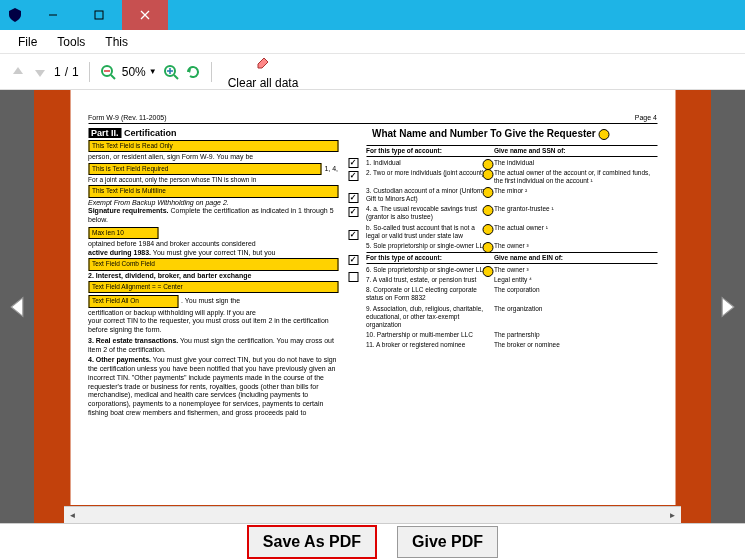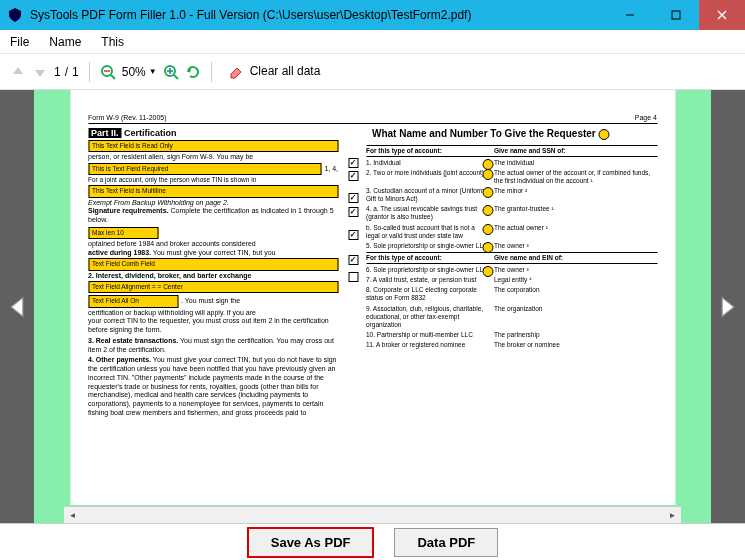--- a/index.html
+++ b/index.html
@@ -6,36 +6,36 @@
   body { font-family: "Segoe UI", Tahoma, sans-serif; font-size: 12px; background: #fff; width: 745px; height: 560px; overflow: hidden; }
   
   .titlebar { height: 30px; background: #1eb4e6; display: flex; align-items: center; color: #000; font-size: 12px; }
   .titlebar-icon { width: 16px; height: 16px; margin: 0 7px; }
   .titlebar-title { flex: 1; }
   .titlebar-btns { display: flex; height: 100%; }
   .titlebar-btn { width: 46px; height: 100%; display: flex; align-items: center; justify-content: center; }
   .titlebar-btn.close { background: #c75050; color: #fff; }
   .titlebar-btn svg { width: 10px; height: 10px; }
   
-  .menubar { height: 24px; background: #fff; display: flex; align-items: flex-start; padding: 0 0; border-bottom: 1px solid #e5e5e5; }
+  .menubar { height: 24px; background: #fff; display: flex; align-items: flex-start; padding: 0 8px; border-bottom: 1px solid #e5e5e5; }
   .menubar-item { padding: 0 10px; height: 100%; display: flex; align-items: center; cursor: default; }
   
   .toolbar { height: 36px; background: #fff; display: flex; align-items: center; padding: 0 10px; gap: 6px; border-bottom: 1px solid #ddd; }
   .tb-sep { width: 1px; height: 20px; background: #ccc; margin: 0 4px; }
   .tb-icon { width: 16px; height: 16px; display: flex; align-items: center; justify-content: center; }
   .tb-icon.dim { opacity: 0.3; }
-  .tb-btn { display: flex; gap: 6px; padding: 2px 6px; }
+  .tb-btn { display: flex; align-items: center; gap: 6px; padding: 2px 6px; flex-direction: column; }
   .page-info { display: flex; align-items: center; gap: 4px; }
   .zoom-info { display: flex; align-items: center; }
   
   .viewer { position: relative; height: 433px; background: #000; display: flex; }
   .arrow-pane { width: 34px; background: #606060; display: flex; align-items: center; justify-content: center; }
   .arrow-pane svg { width: 28px; height: 28px; }
   
-  .doc-wrap { flex: 1; background: #86efac; position: relative; overflow: hidden; }
+  .doc-wrap { flex: 1; background: #c2410c; position: relative; overflow: hidden; }
   .doc-page { position: absolute; left: 50%; transform: translateX(-50%); top: 0; width: 605px; height: 415px; background: #fff; padding: 24px 18px 0 18px; font-family: Arial, sans-serif; color: #000; overflow: hidden; }
   
   .doc-header { display: flex; justify-content: space-between; font-size: 7px; border-bottom: 1px solid #000; padding-bottom: 2px; margin-bottom: 4px; }
   .doc-cols { display: flex; gap: 10px; font-size: 7.5px; line-height: 1.25; }
   .doc-left { width: 250px; }
   .doc-right { flex: 1; }
   
   .part-title { font-size: 9px; font-weight: bold; margin-bottom: 1px; }
   .part-title .part { background: #000; color: #fff; padding: 0 3px; }
   .yellow-field { background: #ffd200; border: 1px solid #000; font-size: 6.5px; padding: 1px 3px; margin: 1px 0; }
@@ -52,33 +52,32 @@
   .tbl-row { display: flex; margin-bottom: 2px; align-items: flex-start; }
   .tbl-c1 { width: 128px; padding-right: 4px; }
   .tbl-c2 { flex: 1; position: relative; }
   .yellow-circle { position: absolute; left: -12px; top: 0; width: 11px; height: 11px; border-radius: 50%; background: #ffd200; border: 1px solid #000; }
   
   .hscroll { position: absolute; bottom: 0; left: 30px; right: 30px; height: 17px; background: #f0f0f0; border-top: 1px solid #ccc; display: flex; align-items: center; }
   .hscroll-btn { width: 17px; height: 17px; background: #f0f0f0; display: flex; align-items: center; justify-content: center; font-size: 8px; color: #555; }
   .hscroll-track { flex: 1; height: 100%; }
   
   .footer { height: 37px; background: #fff; display: flex; align-items: center; justify-content: center; gap: 20px; border-top: 1px solid #ccc; }
-  .footer-btn { padding: 6px 22px; background: #f0f0f0; border: 1px solid #999; font-size: 13px; font-weight: bold; cursor: pointer; }
+  .footer-btn { padding: 6px 14px; background: #f0f0f0; border: 1px solid #999; font-size: 16px; font-weight: bold; cursor: pointer; }
   .footer-btn.highlighted { border: 2px solid #d00; }
 </style>
 </head>
 <body>
 
 <div class="titlebar">
   <span class="titlebar-icon">
     <svg viewBox="0 0 16 16">
         <path fill="#004" d="M8 1 L14 4 L14 8 C14 12 8 15 8 15 C8 15 2 12 2 8 L2 4 Z"></path>
       </svg>
   </span>
-  <span class="titlebar-title">SysTools PDF Form Filler 1.0 - Full Version (C:\Users\user\Desktop\TestForm2.pdf)</span>
   <div class="titlebar-btns">
     <div class="titlebar-btn">
         <svg viewBox="0 0 10 10">
           <path stroke="#000" stroke-width="1" d="M1 5 H9"></path>
         </svg>
       </div>
     <div class="titlebar-btn">
         <svg viewBox="0 0 10 10">
           <rect x="1" y="1" width="8" height="8" fill="none" stroke="#000"></rect>
         </svg>
@@ -86,21 +85,21 @@
     <div class="titlebar-btn close">
         <svg viewBox="0 0 10 10">
           <path stroke="#fff" stroke-width="1.3" d="M1 1 L9 9 M9 1 L1 9"></path>
         </svg>
       </div>
   </div>
 </div>
 
 <div class="menubar">
   <div class="menubar-item">File</div>
-  <div class="menubar-item">Name</div>
+  <div class="menubar-item">Tools</div>
   <div class="menubar-item">This</div>
 </div>
 
 <div class="toolbar">
   <span class="tb-icon dim">
       <svg viewBox="0 0 16 16">
         <path fill="#555" d="M8 3 L13 10 L3 10 Z"></path>
       </svg>
     </span>
   <span class="tb-icon dim">
@@ -286,14 +285,14 @@
 
   <div class="arrow-pane">
     <svg viewBox="0 0 24 24">
         <path fill="#fff" stroke="#999" d="M7 4 L17 12 L7 20 Z"></path>
       </svg>
   </div>
 </div>
 
 <div class="footer">
   <button class="footer-btn highlighted">Save As PDF</button>
-  <button class="footer-btn">Data PDF</button>
+  <button class="footer-btn">Give PDF</button>
 </div>
 
 </body></html>

